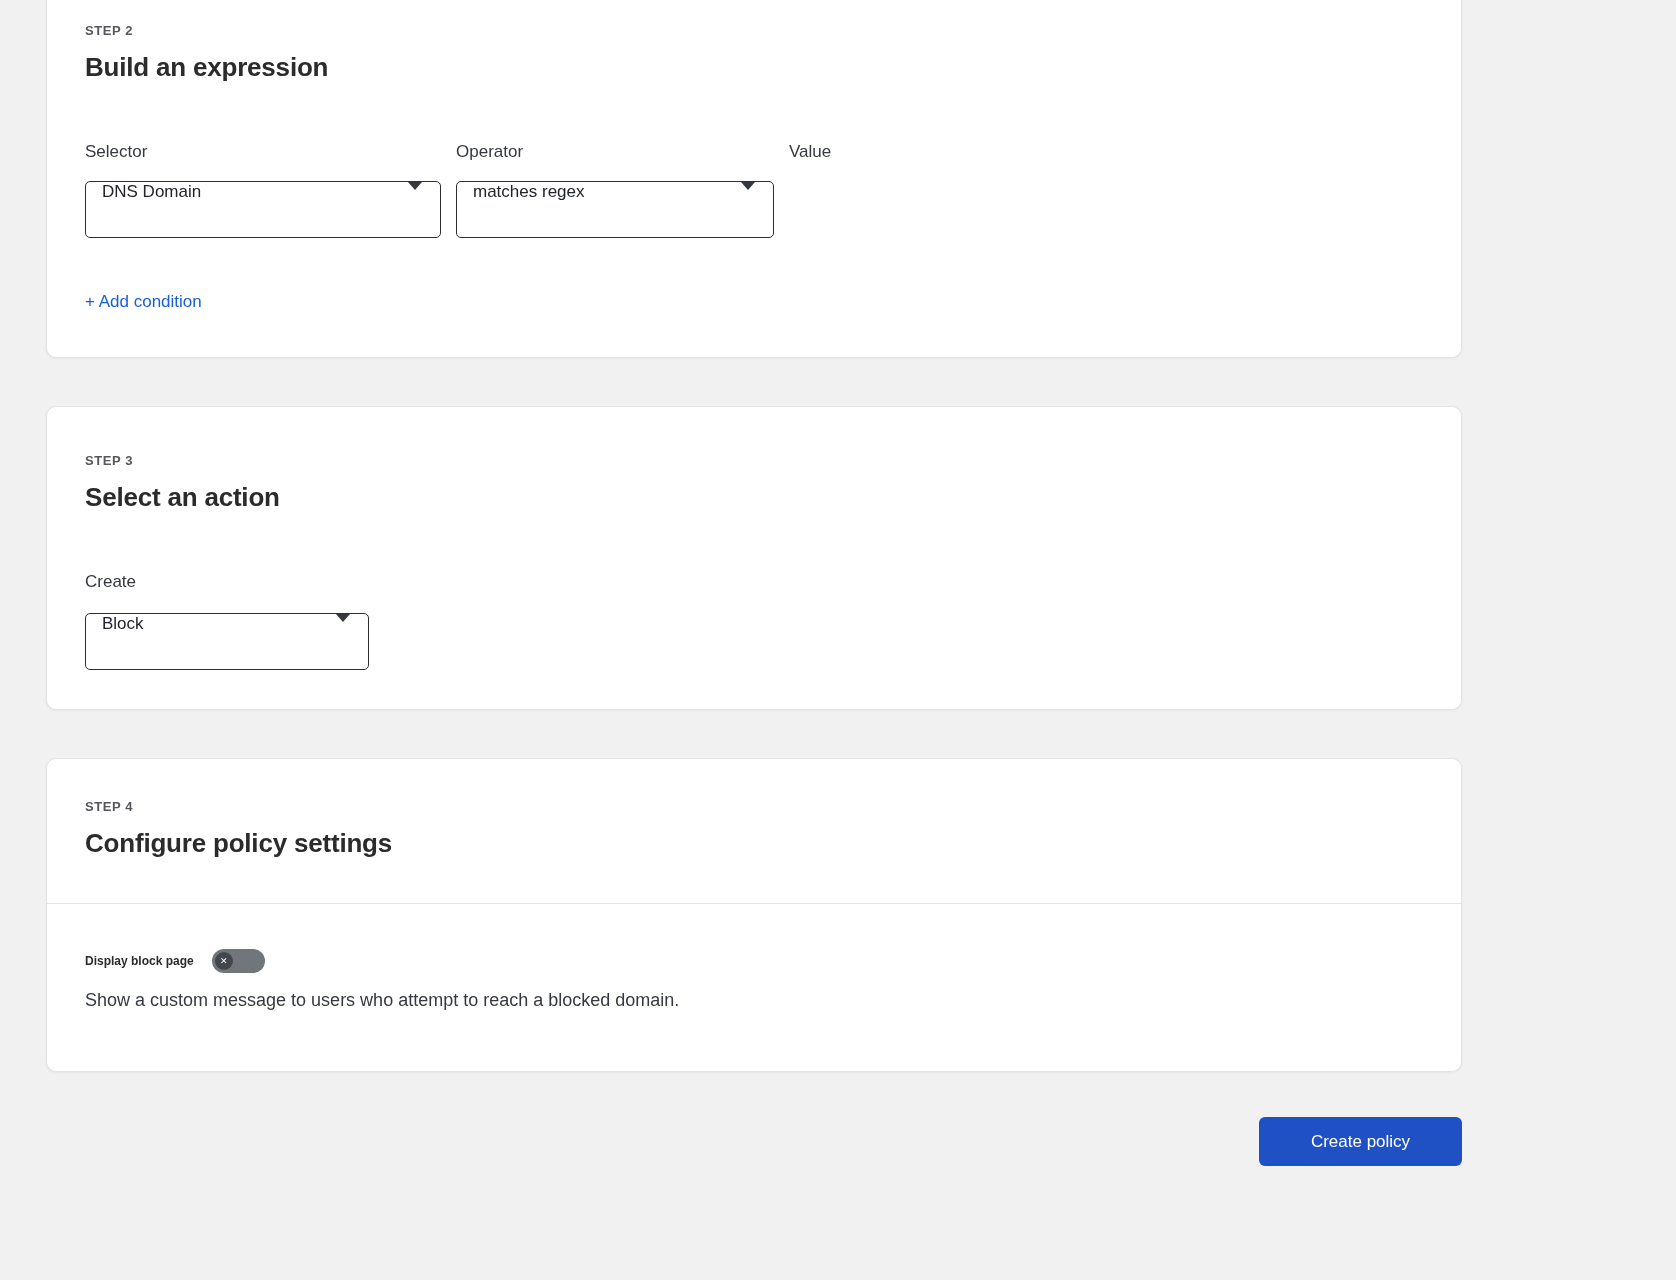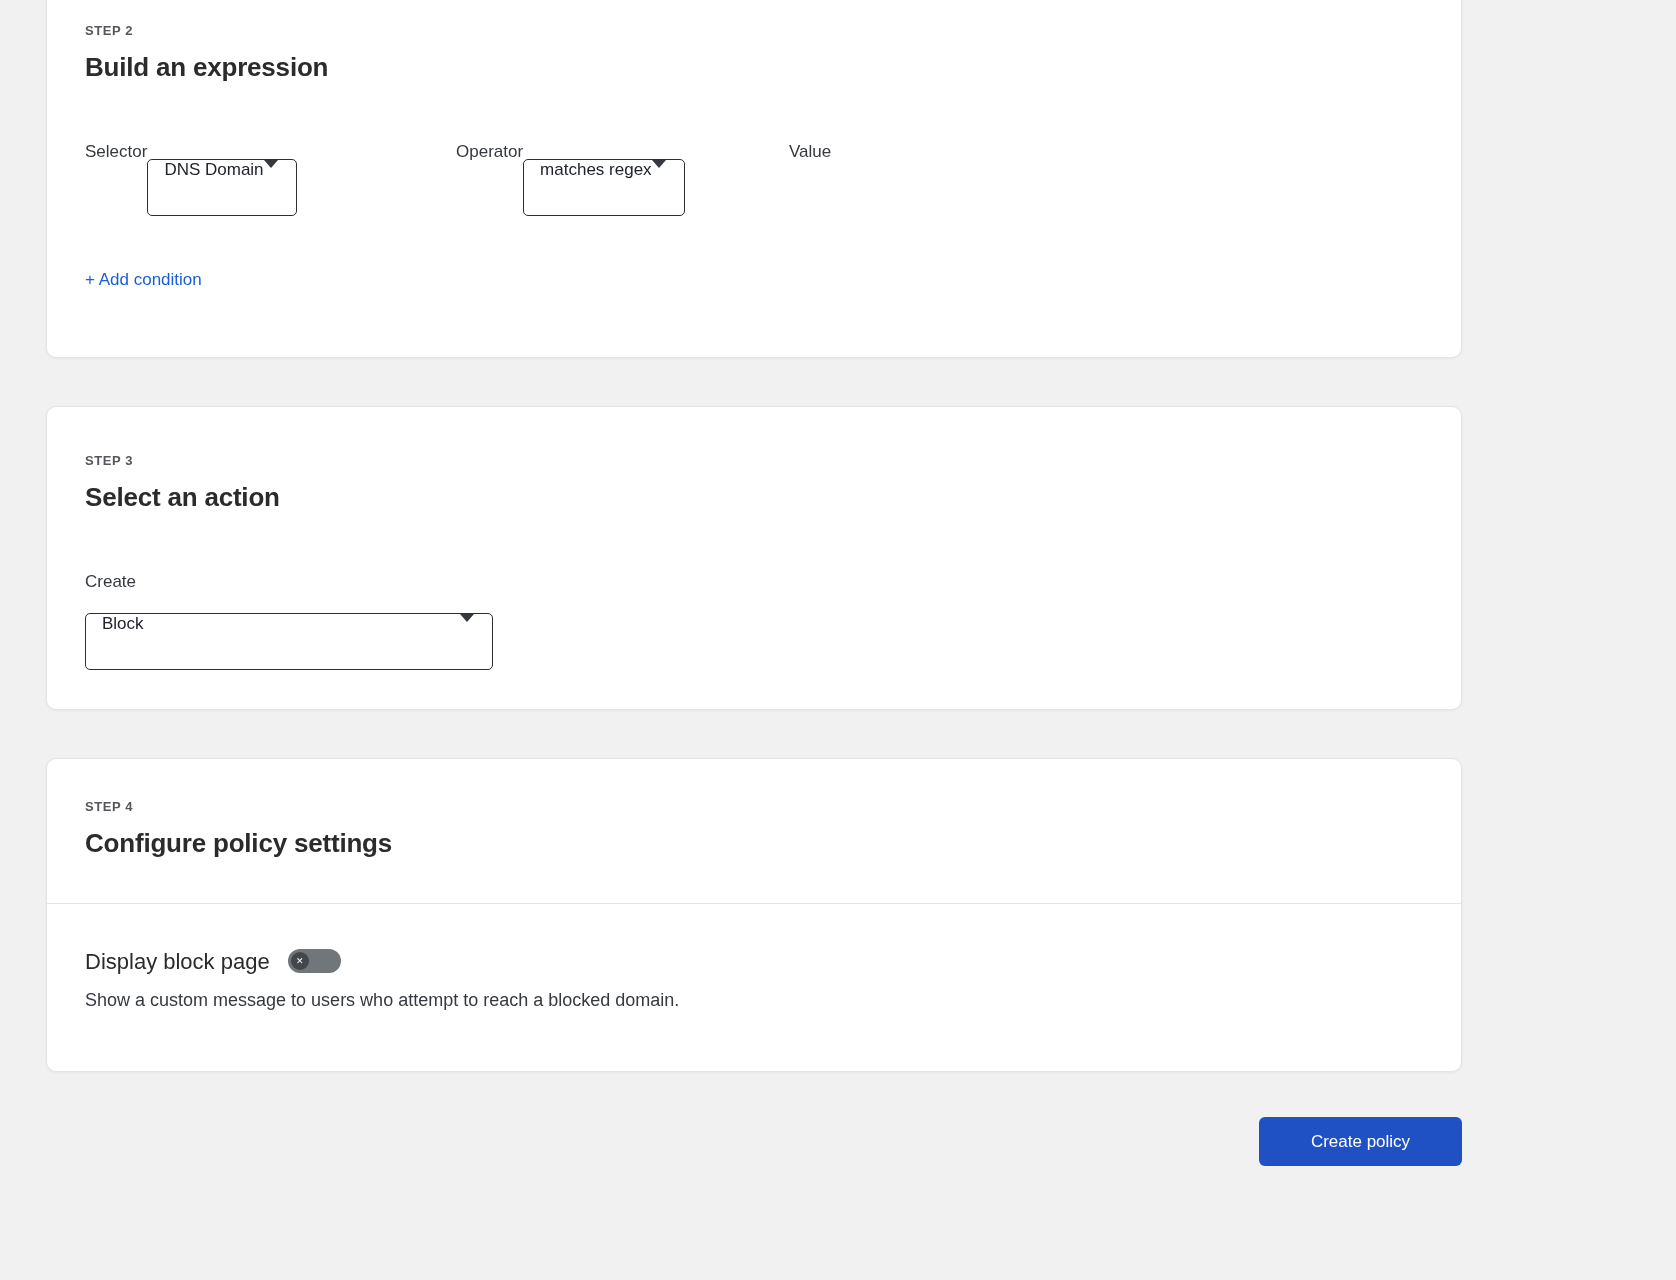--- a/index.html
+++ b/index.html
@@ -38,21 +38,21 @@
   .step-label{
     font-size:13px;line-height:16px;letter-spacing:.6px;font-weight:600;
     color:var(--muted-text);text-transform:uppercase;
   }
   .card-title{
     margin-top:12px;font-size:26px;line-height:32px;font-weight:700;
     color:var(--heading-text);letter-spacing:-.2px;
   }
 
   .fields-row{display:flex;gap:15px;margin-top:58px}
-  .field{display:flex;flex-direction:row}
+  .field{display:flex;flex-direction:column}
   .w-selector{width:356px}
   .w-operator{width:318px}
   .w-value{flex:1}
   .field-label{font-size:17px;line-height:22px;color:var(--body-text)}
 
   .select{
     margin-top:18px;height:57px;box-sizing:border-box;border-radius:5px;
     border:1px solid var(--control-border);background:#fff;
     display:flex;justify-content:space-between;
     padding:0 18px 0 16px;font-size:17px;color:#21242b;cursor:pointer;
@@ -67,24 +67,24 @@
     border:1px solid #595959;border-radius:5px;background:#fff;
     padding:0 16px;font-size:17px;color:#21242b;font-family:inherit;display:block;
   }
 
   .add-condition{
     margin-top:54px;width:fit-content;font-size:17px;font-weight:500;
     color:var(--link-blue);cursor:pointer;
   }
 
   #card-action .field-label{margin-top:58px}
-  #card-action .select{margin-top:20px;width:408px}
+  #card-action .select{margin-top:20px;width:284px}
 
   .toggle-row{display:flex;align-items:center;gap:18px}
-  .toggle-label{font-size:22px;line-height:23px;font-weight:400;color:var(--heading-text)}
+  .toggle-label{font-size:12px;line-height:23px;font-weight:700;color:var(--heading-text)}
   .toggle{
     width:53px;height:24px;border-radius:12px;background:var(--toggle-track);
     display:inline-flex;align-items:center;padding:0 3px;box-sizing:border-box;
     cursor:pointer;flex:none;
   }
   .toggle-knob{
     width:18px;height:18px;border-radius:50%;background:var(--toggle-knob);
     display:flex;align-items:center;justify-content:center;
   }
   .x-glyph{color:#fff;font-size:9px;line-height:1}

